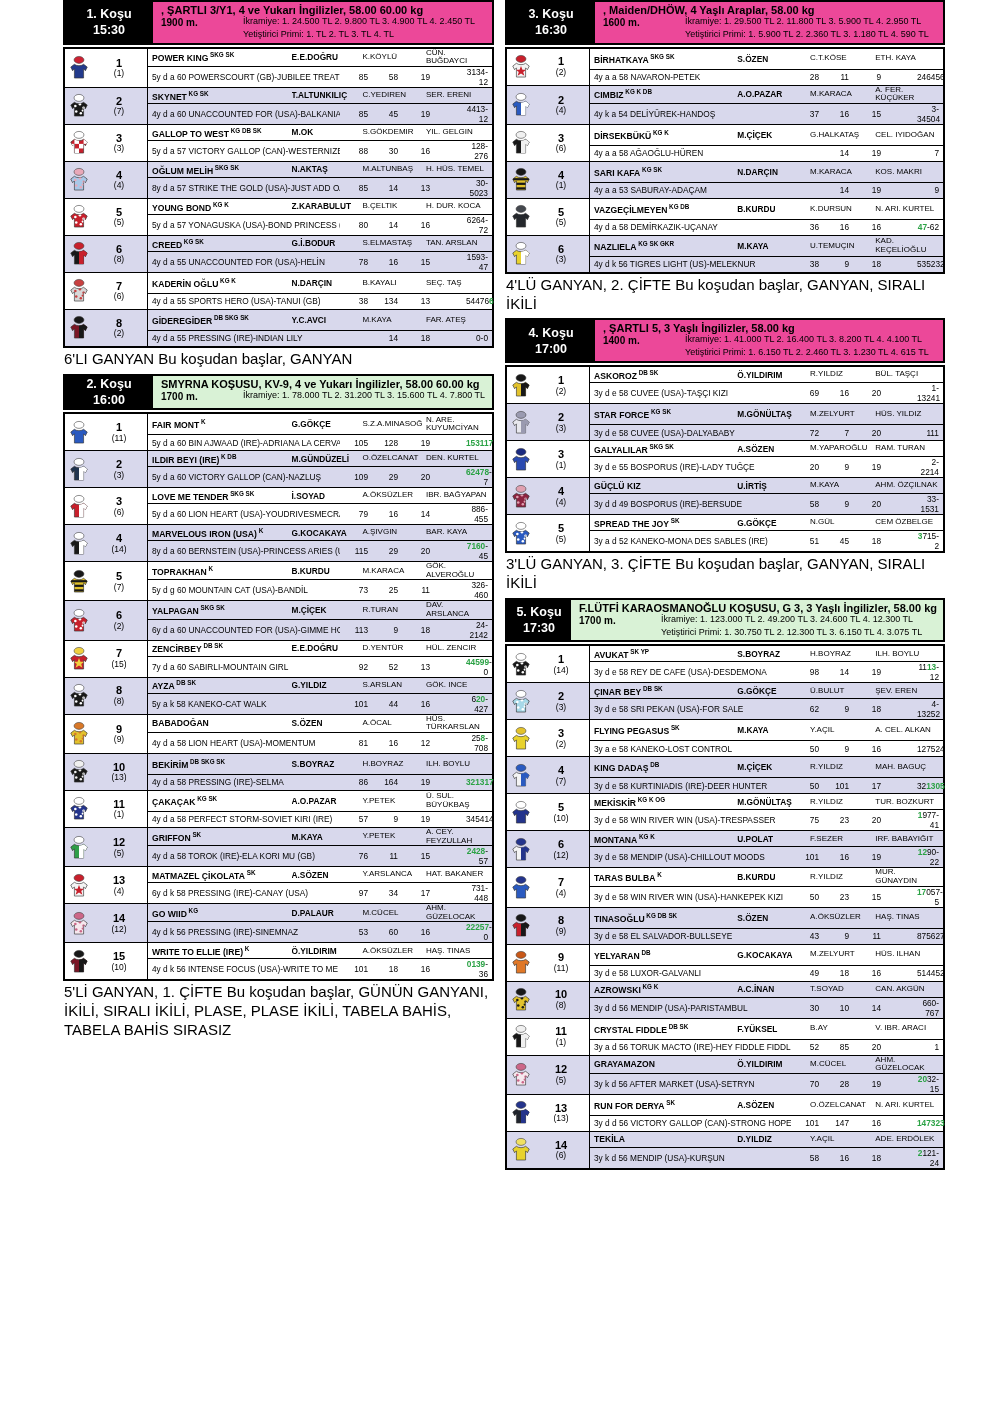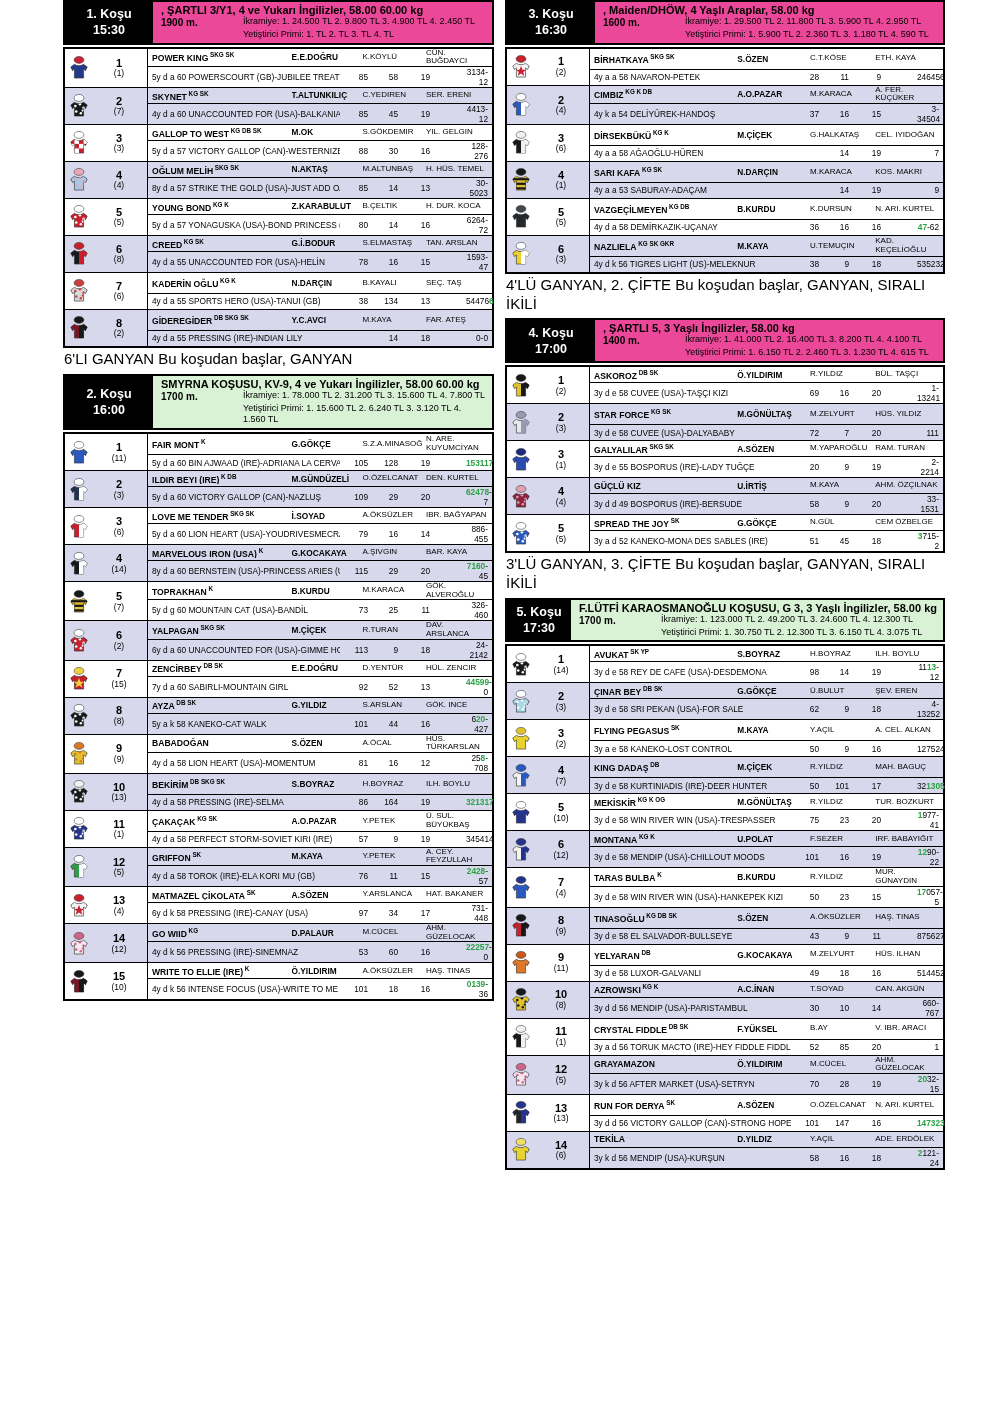--- a/index.html
+++ b/index.html
@@ -393,24 +393,20 @@
             <div class="rh-left">
               <div>2. Koşu</div>
               <div>16:00</div>
             </div>
             <div class="rh-right bg-green">
               <div class="rh-cond">SMYRNA KOŞUSU, KV-9, 4 ve Yukarı İngilizler, 58.00 60.00 kg</div>
               <div class="rh-line">
                 <span class="rh-dist">1700 m.</span>
                 <span>İkramiye: 1. 78.000 TL 2. 31.200 TL 3. 15.600 TL 4. 7.800 TL</span>
               </div>
-              <div class="rh-line">
-                <span class="rh-sp"></span>
-                <span>Yetiştirici Primi: 1. 15.600 TL 2. 6.240 TL 3. 3.120 TL 4. 1.560 TL</span>
-              </div>
             </div>
           </div>
           <div class="race-table">
             <div class="horse-row" style="background: rgb(255, 255, 255);">
               <div class="cell-left">
                 <span class="silk">
                   <svg width="22" height="25" viewBox="0 0 24 27" aria-hidden="true">
                     <defs>
                       <clipPath id="clip8">
                         <path d="M7,10 L3,13 L5,17 L7,15 L7,25 L17,25 L17,15 L19,17 L21,13 L17,10 C15,12 9,12 7,10 Z"></path>
@@ -971,20 +967,21 @@
                 <div class="line-detail">
                   <div class="pedigree">4y d k 56 INTENSE FOCUS (USA)-WRITE TO ME (IRE)</div>
                   <div class="n">101</div>
                   <div class="n">18</div>
                   <div class="n">16</div>
                   <div class="stat"><span class="g">0139</span><span>-36</span></div>
                 </div>
               </div>
             </div>
           </div>
+          <div class="race-footer">5'Lİ GANYAN, 1. ÇİFTE Bu koşudan başlar, GÜNÜN GANYANI, İKİLİ, SIRALI İKİLİ, PLASE, PLASE İKİLİ, TABELA BAHİS, TABELA BAHİS SIRASIZ</div>
         </div>
       </div>
     <div class="col right" id="col-right">
         <div class="race">
           <div class="race-header">
             <div class="rh-left">
               <div>3. Koşu</div>
               <div>16:30</div>
             </div>
             <div class="rh-right bg-yellow">

